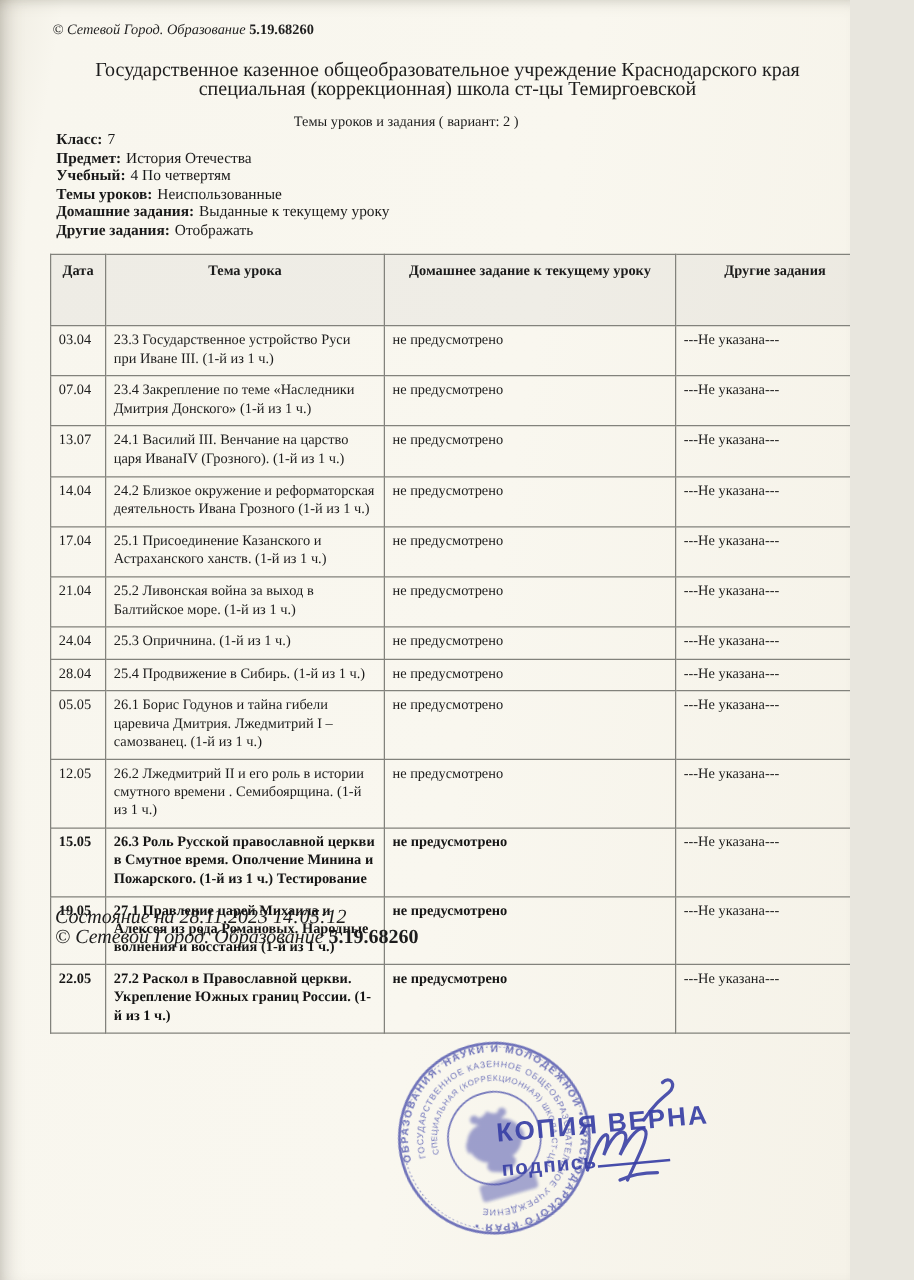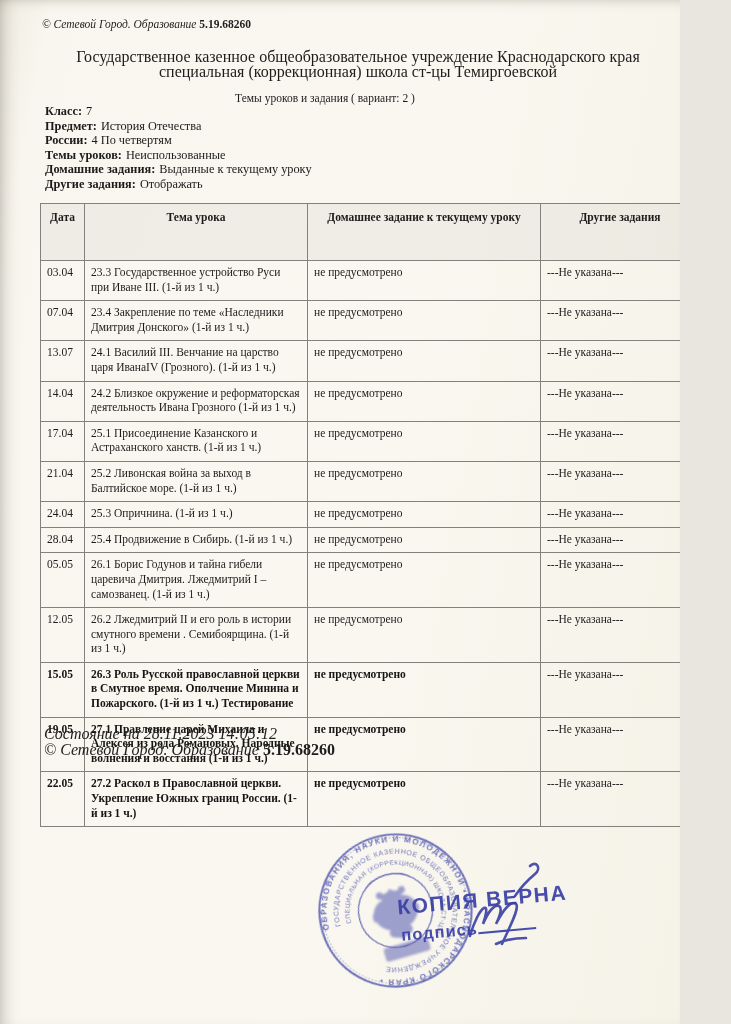--- a/index.html
+++ b/index.html
@@ -100,21 +100,21 @@
 
   <div>
     <span class="lbl">Класс:</span><span class="val">7</span>
   </div>
 
   <div>
     <span class="lbl">Предмет:</span><span class="val">История Отечества</span>
   </div>
 
   <div>
-    <span class="lbl">России:</span><span class="val">4 По четвертям</span>
+    <span class="lbl">Учебный:</span><span class="val">4 По четвертям</span>
   </div>
 
   <div>
     <span class="lbl">Темы уроков:</span><span class="val">Неиспользованные</span>
   </div>
 
   <div>
     <span class="lbl">Домашние задания:</span><span class="val">Выданные к текущему уроку</span>
   </div>
 

